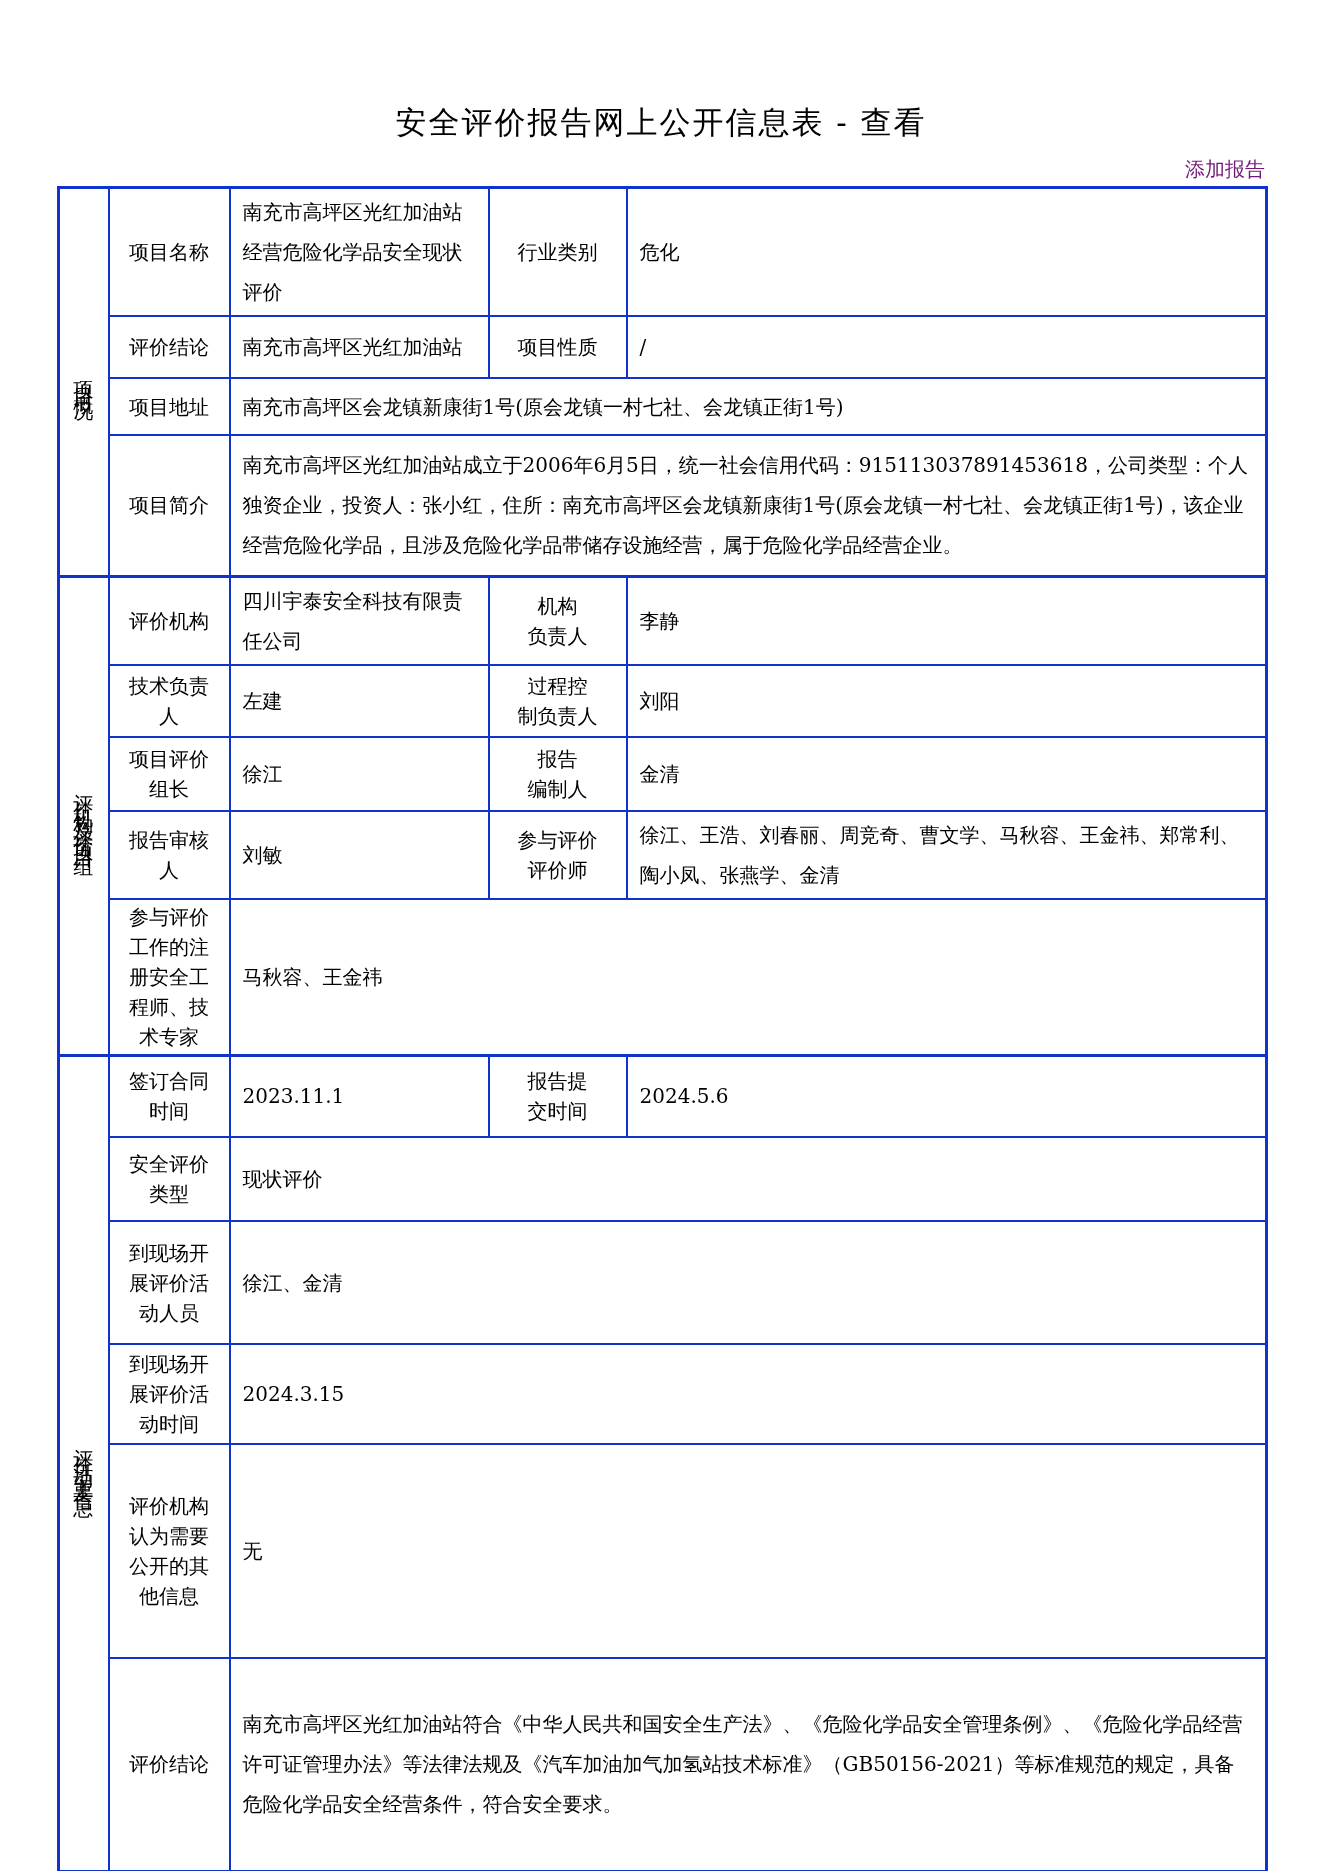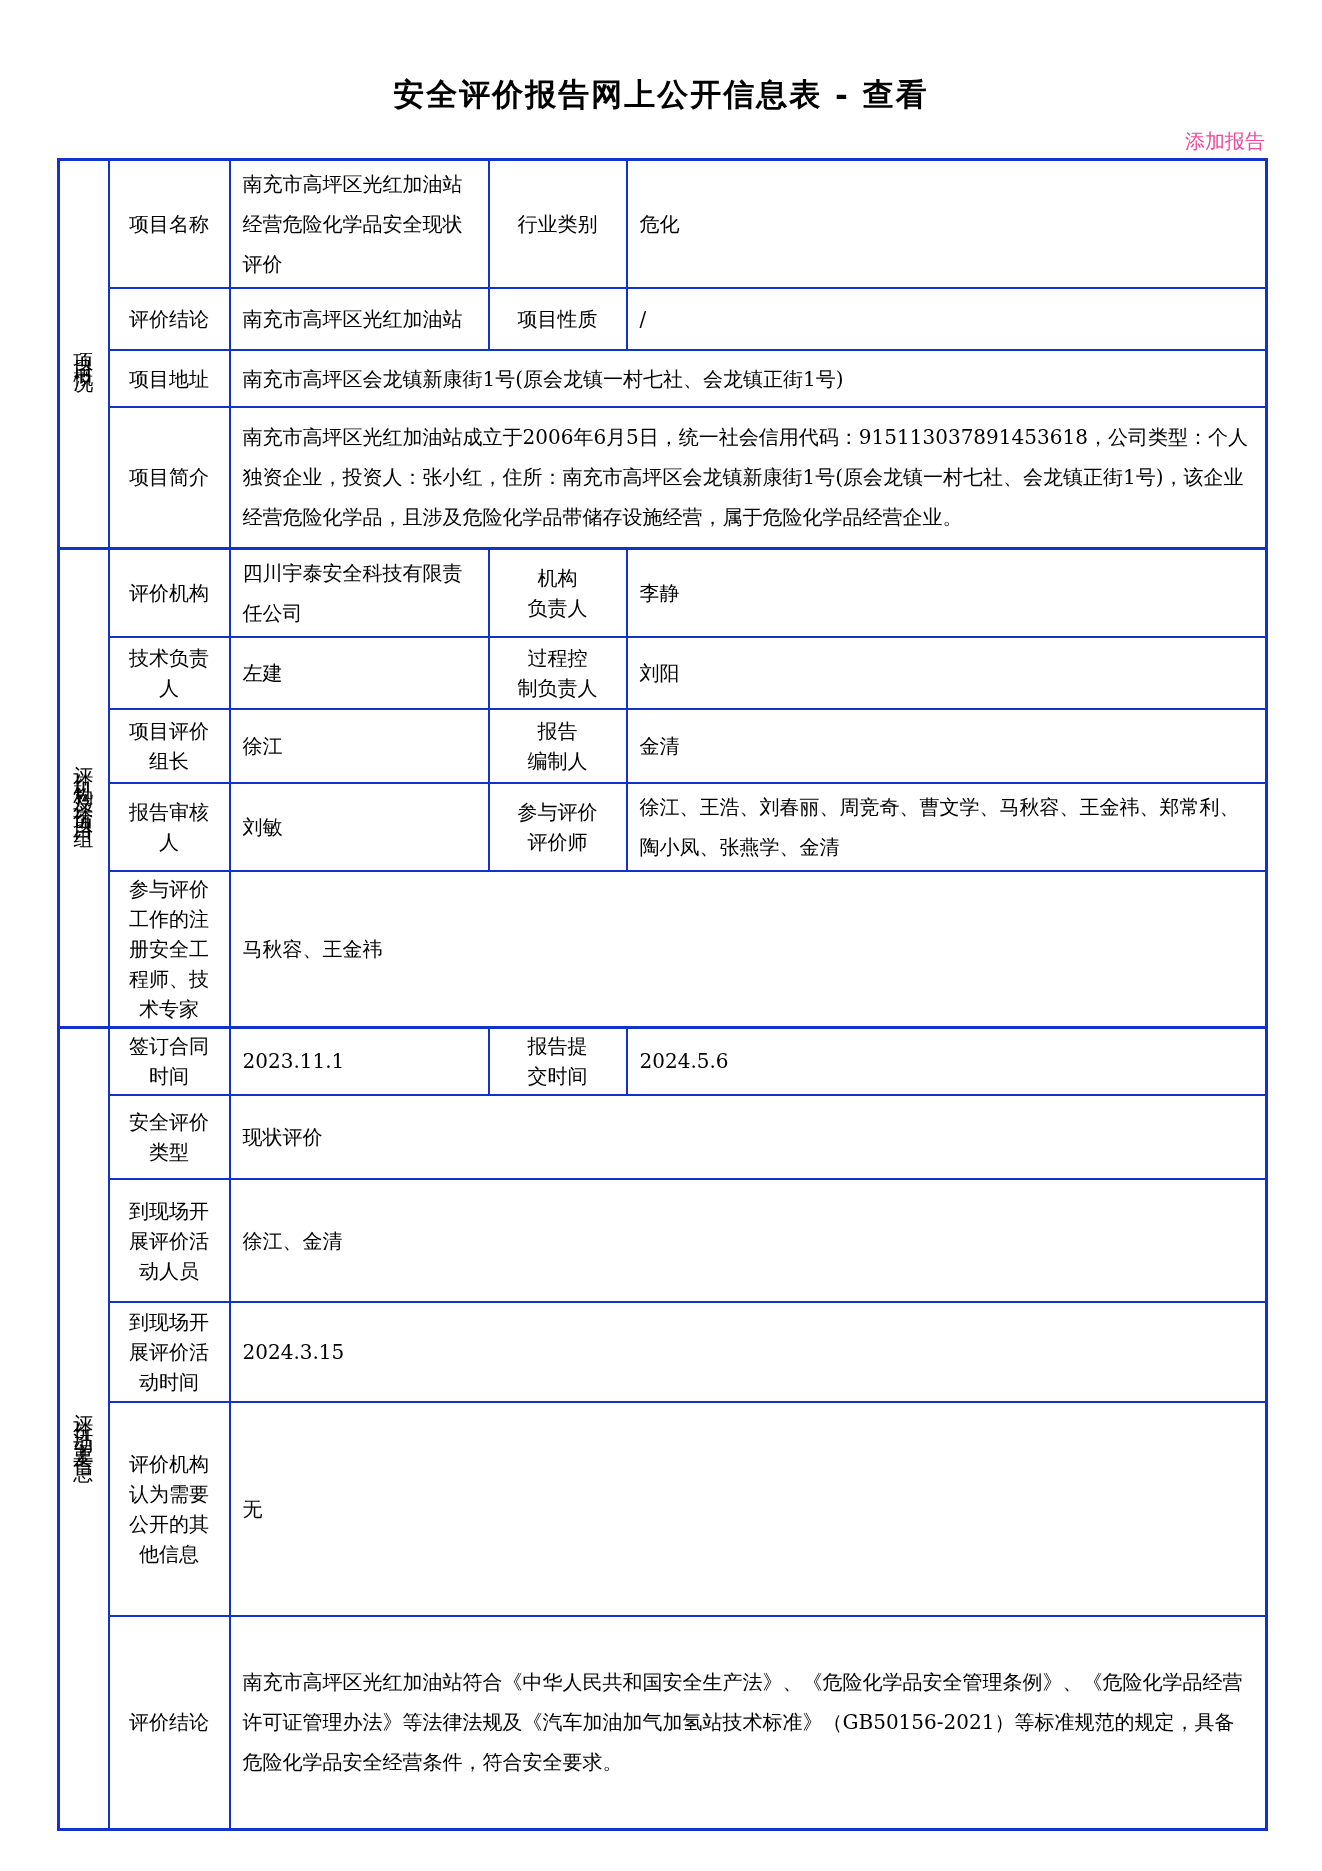--- a/index.html
+++ b/index.html
@@ -4,33 +4,33 @@
 <style>
   :root { --bc: #1133cc; }
   * { box-sizing: border-box; }
   html, body { margin: 0; padding: 0; }
   body {
     width: 1322px; height: 1871px;
     background: #ffffff; color: #000;
     font-family: "DejaVu Serif", "Liberation Serif", serif;
   }
   .page-title {
-    margin-top: 74px;
+    margin-top: 102px;
     text-align: center;
     font-size: 31px;
-    font-weight: bold;
+    font-weight: normal;
     letter-spacing: 2px;
   }
   .toolbar {
     width: 1208px;
     margin: 12px 0 3px 57px;
     text-align: right;
     font-size: 20px;
   }
-  .add-report { cursor: pointer; text-decoration: none; color: #ec4899; }
+  .add-report { cursor: pointer; text-decoration: none; color: #701a75; }
   table.report {
     border-collapse: collapse;
     table-layout: fixed;
     width: 1208px;
     margin-left: 57px;
     border: 3px solid var(--bc);
   }
   td {
     border: 2px solid var(--bc);
     font-size: 20px;
@@ -139,21 +139,21 @@
   </tr>
   <tr style="height:156px">
     <td class="lbl">参与评价
 工作的注
 册安全工
 程师、技
 术专家</td>
     <td class="val" colspan="3">马秋容、王金祎</td>
   </tr>
 
-  <tr class="sec" style="height:68px">
+  <tr class="sec" style="height:82px">
     <td class="group" rowspan="6">
       <div class="vtext">评价活动主要信息</div>
     </td>
     <td class="lbl">签订合同
 时间</td>
     <td class="val">2023.11.1</td>
     <td class="lbl">报告提
 交时间</td>
     <td class="val">2024.5.6</td>
   </tr>

